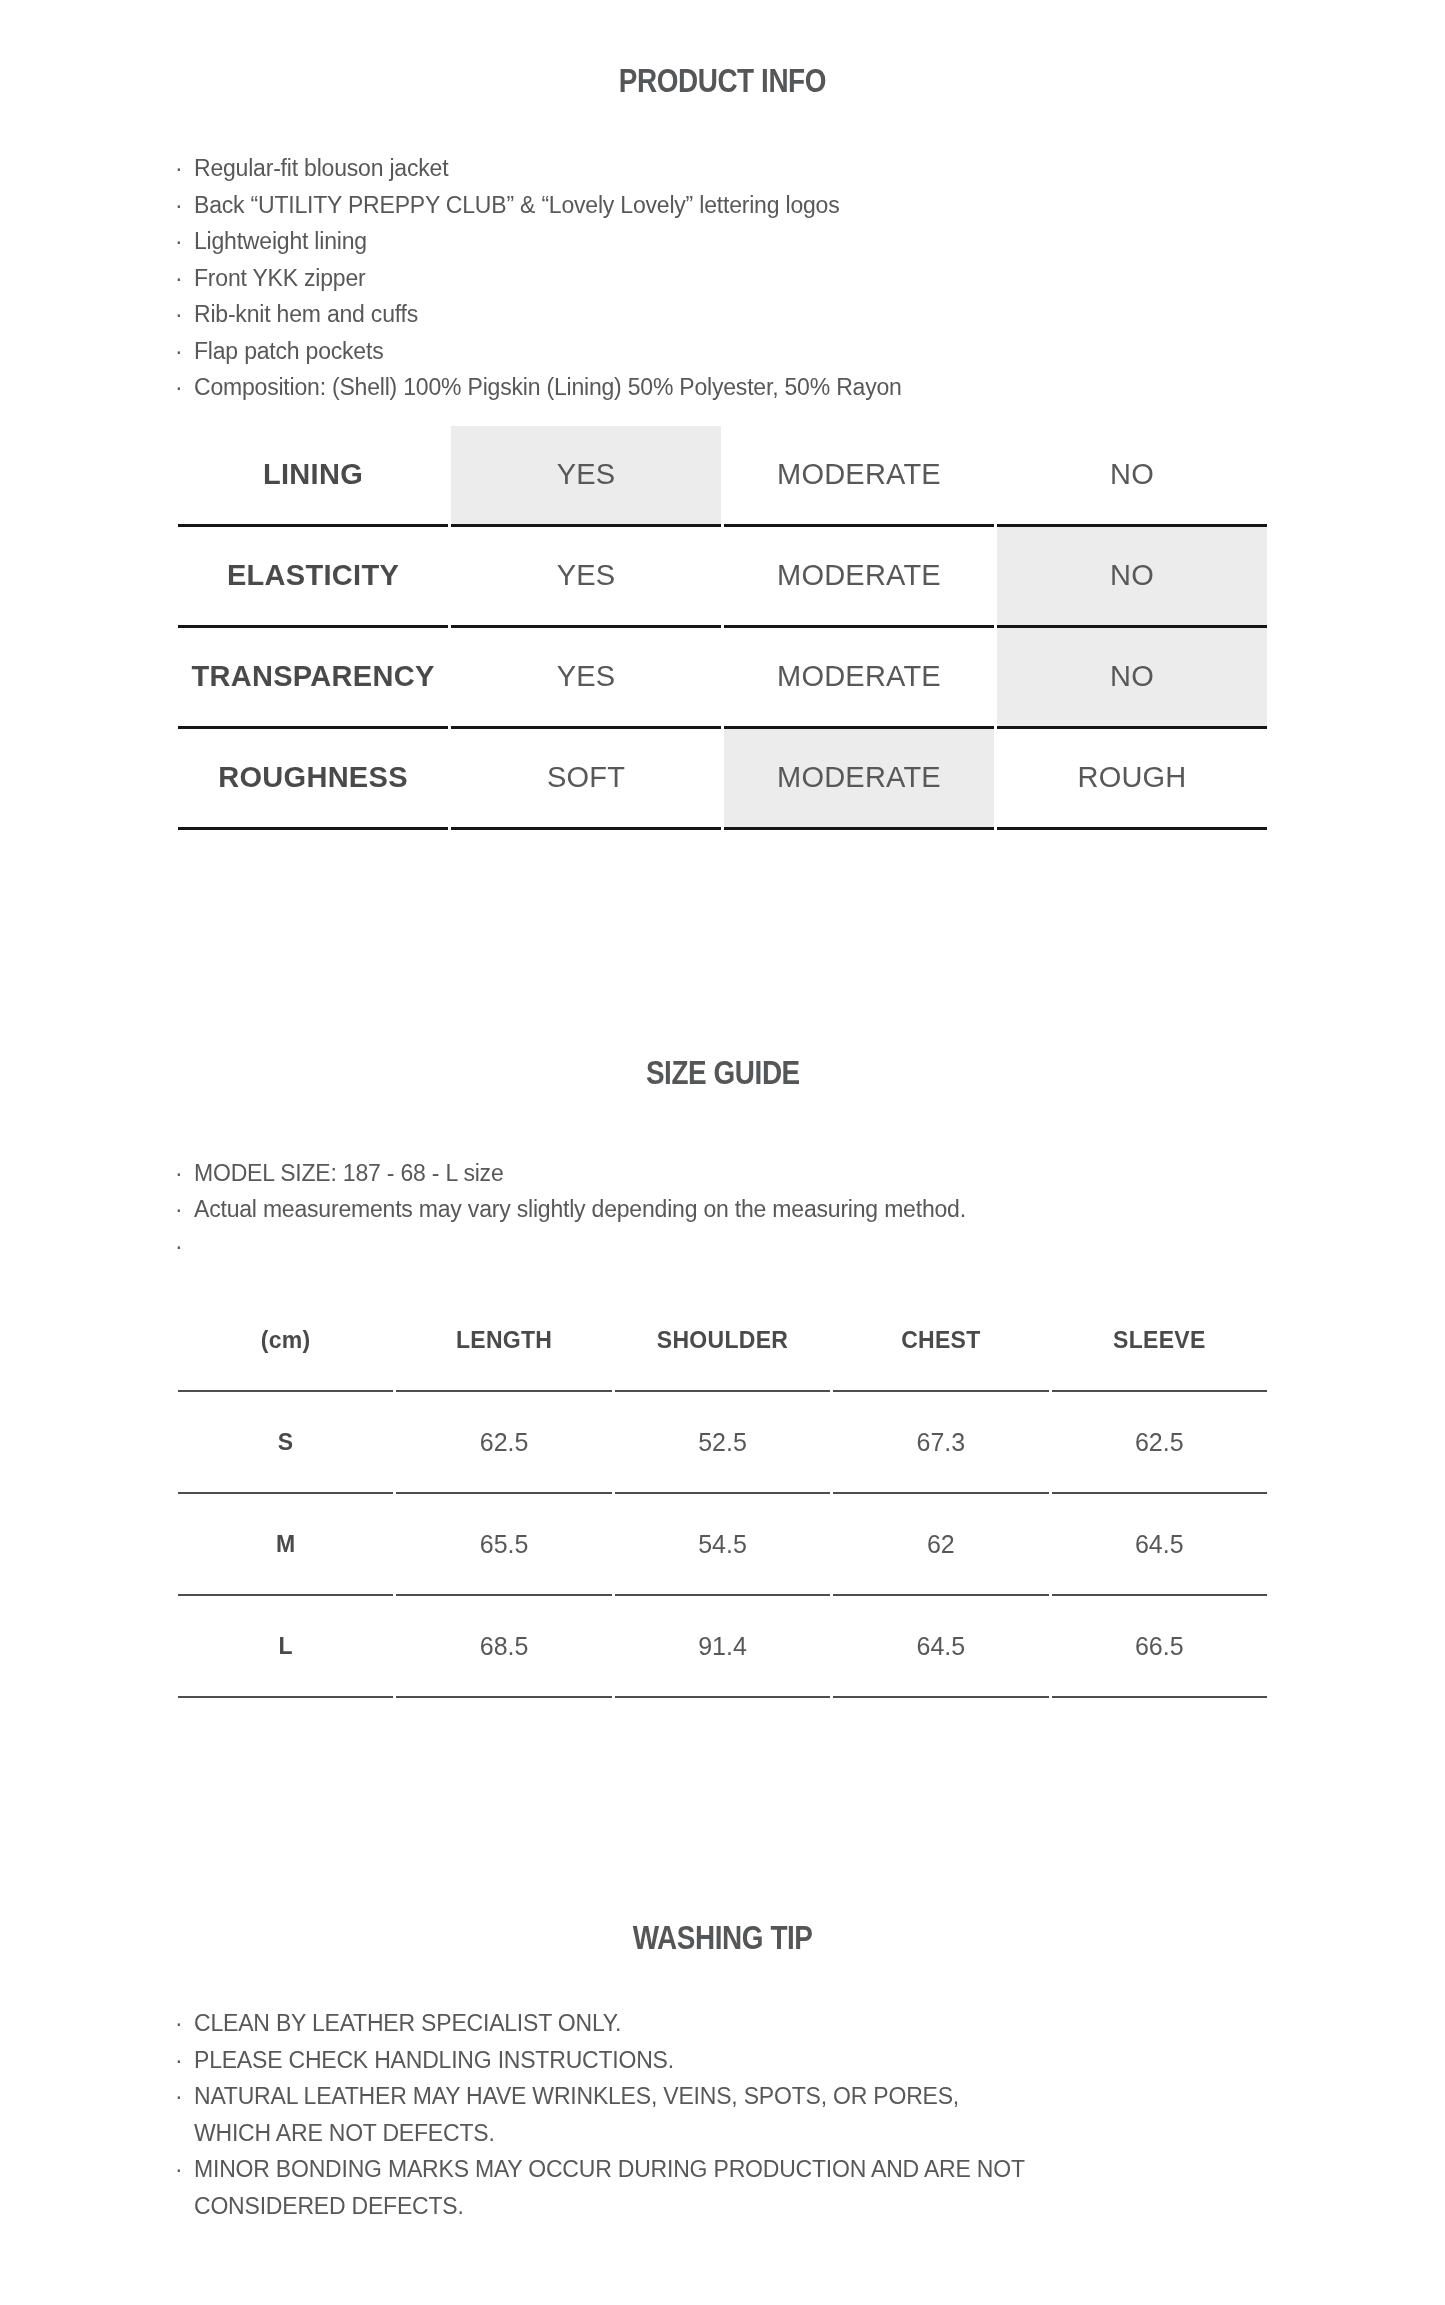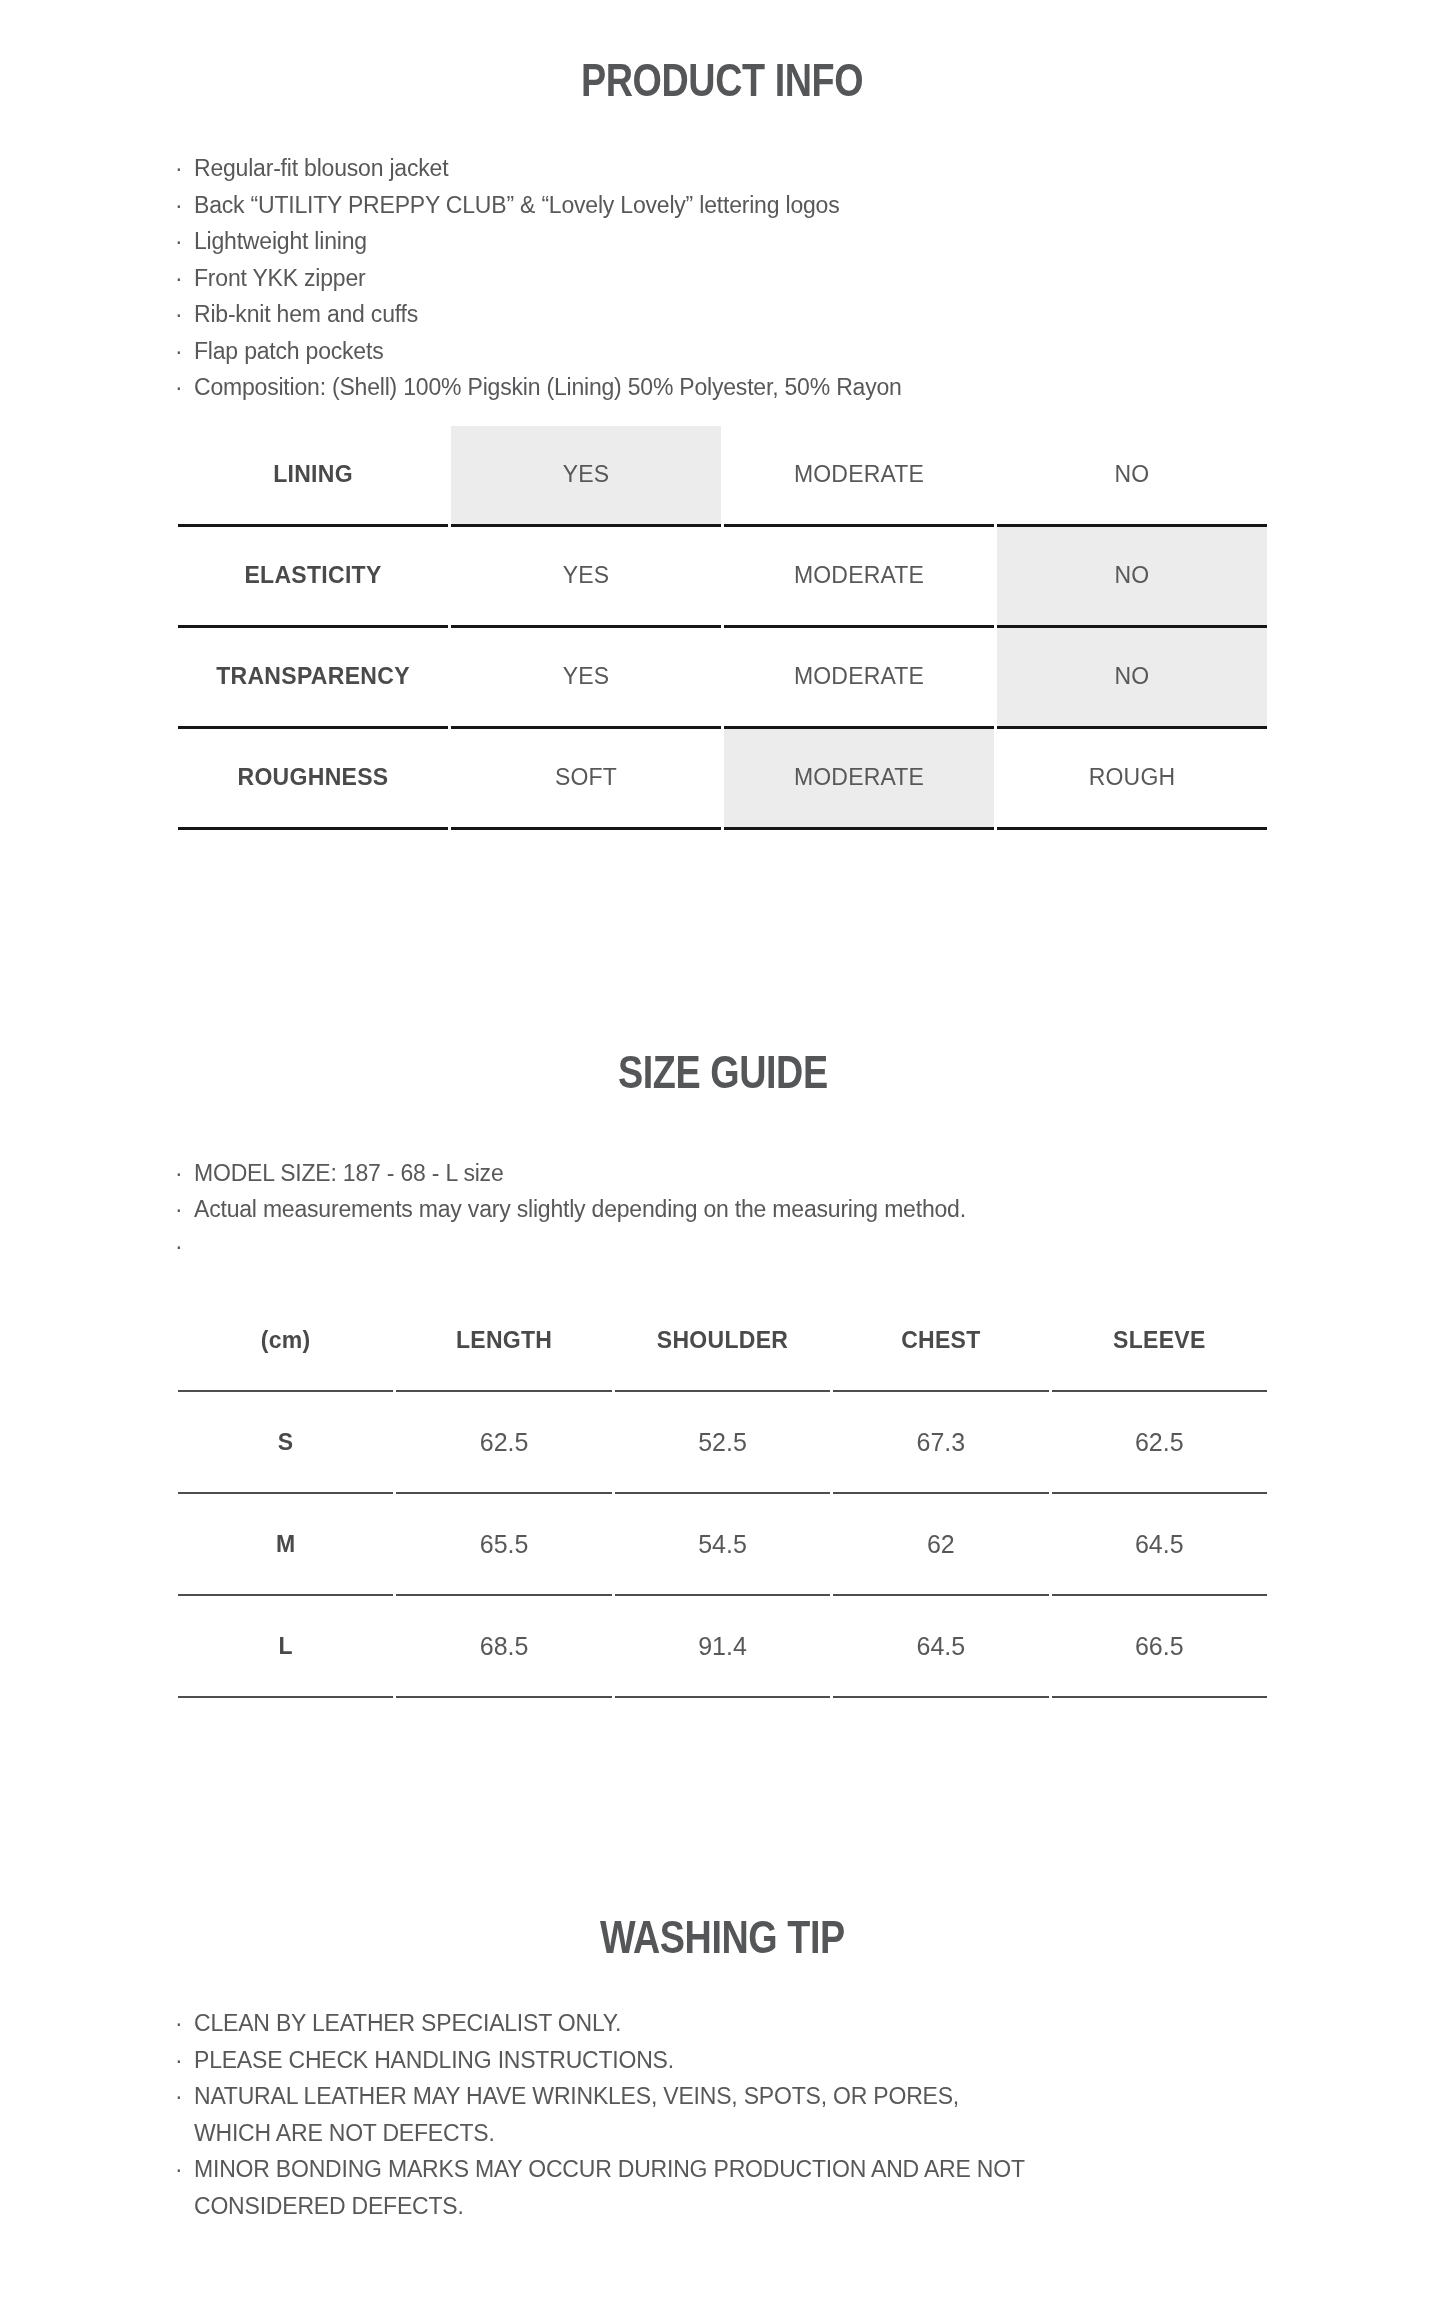--- a/index.html
+++ b/index.html
@@ -21,21 +21,21 @@
     font-family:"Liberation Sans","DejaVu Sans",sans-serif;
     padding:55px 0 60px 0;
   }
   .container{
     width:1095px;
     margin:0 auto;
   }
   .sec-title{
     margin:0;
     text-align:center;
-    font-size:46px;
+    font-size:34px;
     line-height:50px;
     font-weight:700;
     color:var(--heading);
     letter-spacing:-0.5px;
   }
   .sec-title .cond{
     display:inline-block;
     transform:scaleX(0.82);
     transform-origin:center;
     white-space:nowrap;
@@ -56,21 +56,21 @@
     margin-top:20px;
     border-collapse:separate;
     border-spacing:3px 0;
     table-layout:fixed;
   }
   .attr-table td{
     height:101px;
     border-bottom:3px solid var(--line-dark);
     text-align:center;
     vertical-align:middle;
-    font-size:23px;
+    font-size:29px;
     color:var(--text);
     letter-spacing:0.2px;
   }
   .attr-table td.lbl{
     font-weight:700;
     color:var(--label);
     letter-spacing:0.3px;
   }
   .attr-table td.sel{background:var(--hl);}
 

